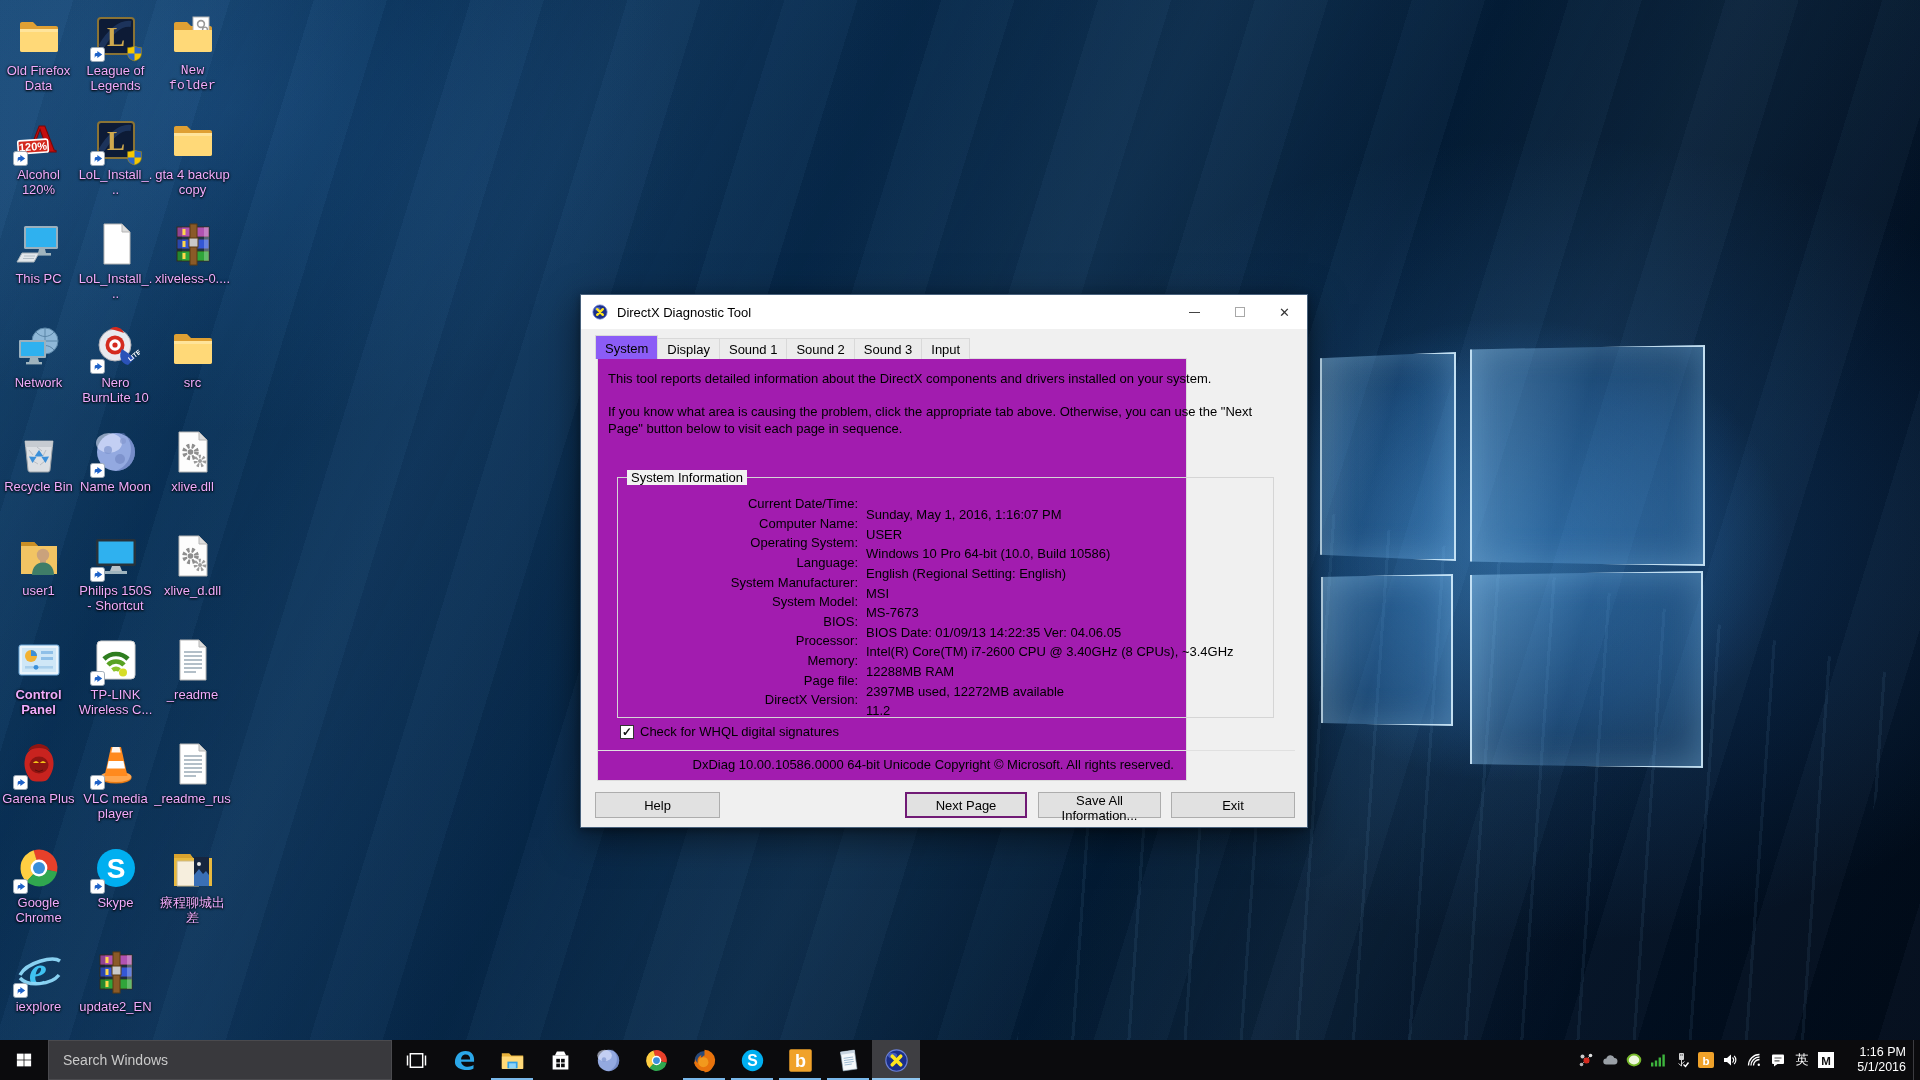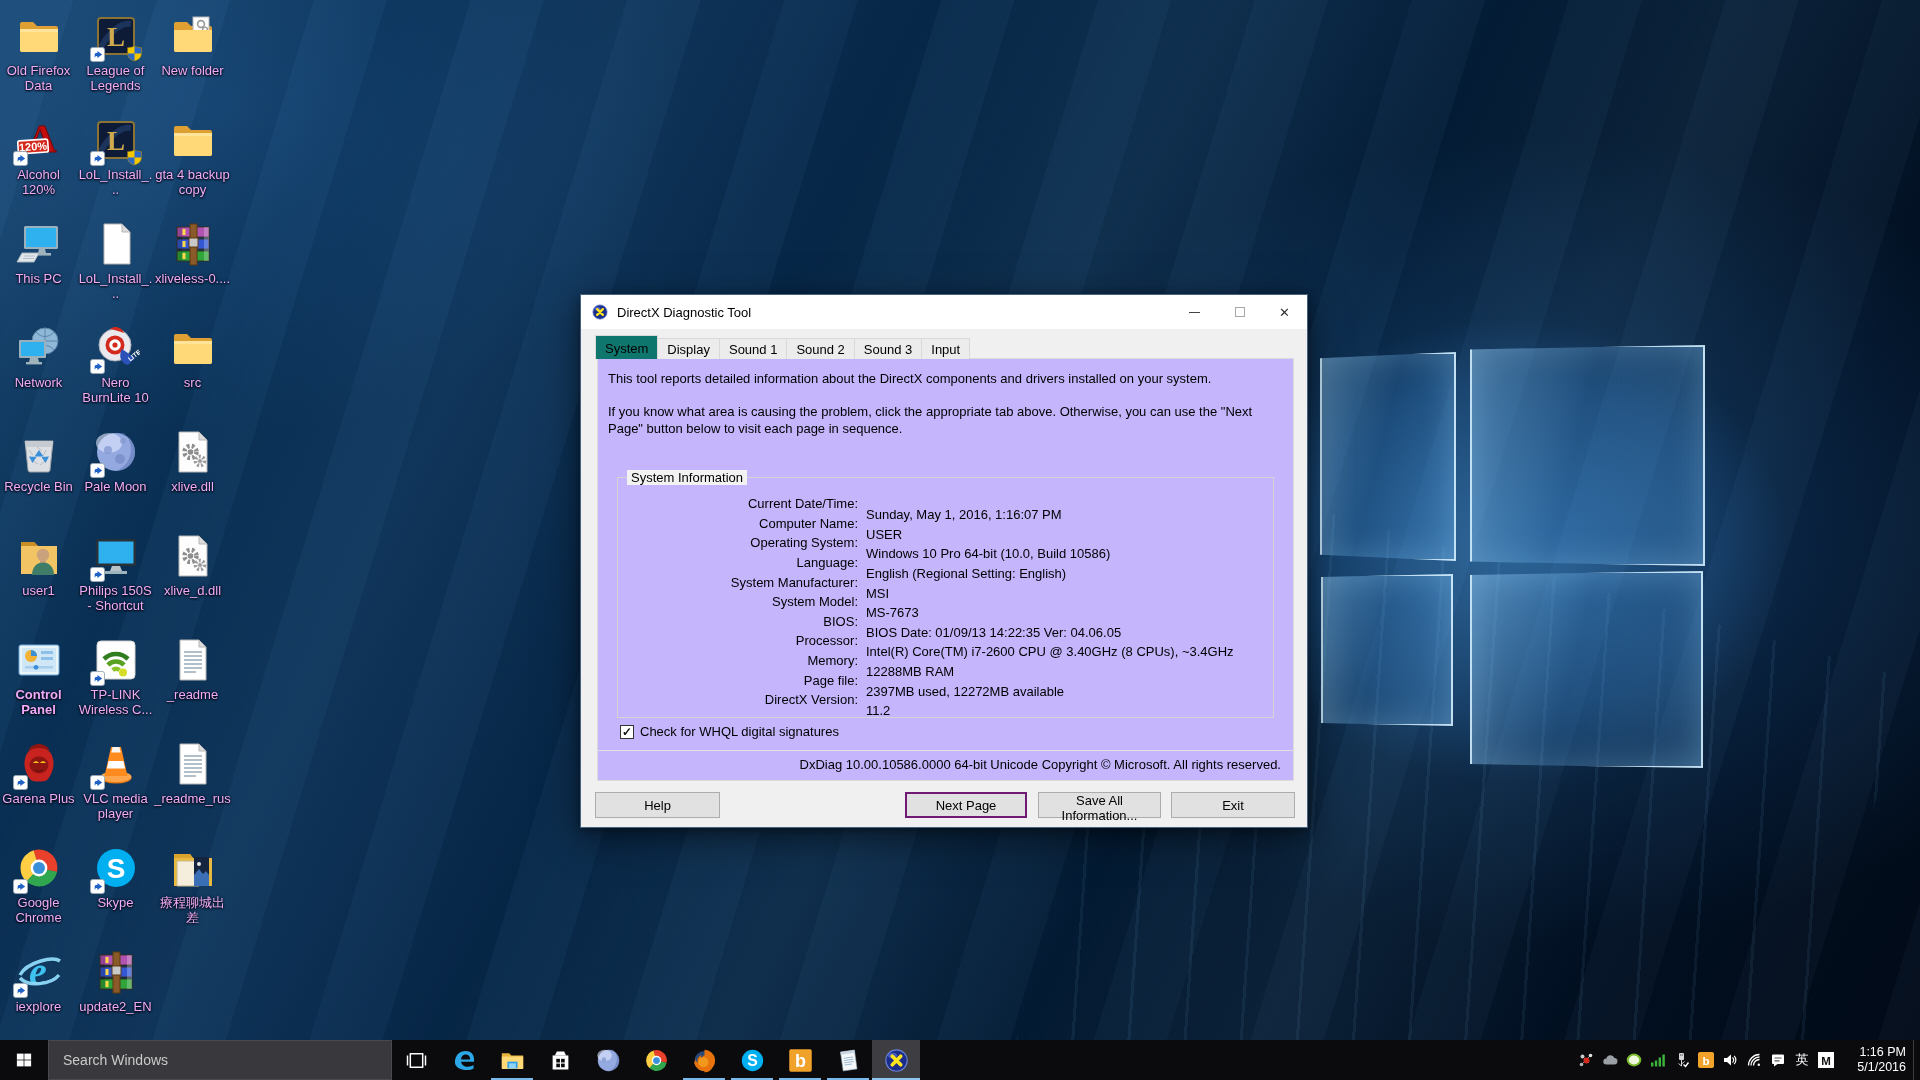--- a/index.html
+++ b/index.html
@@ -57,24 +57,24 @@
   .titlebar .title { margin-left:8px; font-size:13px; color:#000; }
   .caption-buttons { position:absolute; right:0; top:0; height:34px; display:flex; }
   .cap { width:45px; height:34px; display:flex; align-items:center; justify-content:center; }
   .cap-min-glyph { width:11px; height:1px; background:#444; }
   .cap-max-glyph { width:10px; height:10px; border:1px solid #a8a8a8; }
   .cap-close-glyph { font-size:13px; color:#333; line-height:1; }
 
   .tabs { position:absolute; left:14px; top:41px; display:flex; align-items:flex-end; height:23px; z-index:3; }
   .tab { font-size:13px; color:#000; padding:3px 9px 4px 9px; border:1px solid #d9d9d9;
     border-bottom:none; background:#ececec; height:21px; margin-right:-1px; }
-  .tab.active { background:#0f766e; height:24px; padding-top:5px; position:relative; z-index:4; }
-
-  .tabpage { position:absolute; left:16px; top:63px; width:697px; height:423px;
-    border:1px solid #dcdcdc; background:#c4b5fd; z-index:2; }
+  .tab.active { background:#8b5cf6; height:24px; padding-top:5px; position:relative; z-index:4; }
+
+  .tabpage { position:absolute; left:16px; top:63px; width:590px; height:423px;
+    border:1px solid #dcdcdc; background:#a21caf; z-index:2; }
   .intro { position:absolute; left:10px; top:12px; width:660px; font-size:13px; color:#000; }
   .intro2 { position:absolute; left:10px; top:44px; width:668px; font-size:13px; color:#000; line-height:17px; }
 
   .groupbox { position:absolute; left:19px; top:118px; width:657px; height:241px;
     border:1px solid #d5d5d5; }
   .groupbox .legend { position:absolute; left:9px; top:-8px; background:#f2f2f2;
     padding:0 4px; font-size:13px; color:#000; }
   #info-rows { position:absolute; left:0; top:16px; width:100%; }
   .info-row { height:19.6px; display:flex; align-items:center; font-size:13px; color:#000; }
   .info-label { width:240px; text-align:right; flex:0 0 240px; }
@@ -158,21 +158,21 @@
               <path d="M8 1c2 1 4.8 1.5 6.5 1.5V8H8zM8 8H1.5c0 4 3 6 6.5 7z" fill="#2d67c8"></path>
               <path d="M8 1c2 1 4.8 1.5 6.5 1.5V8c0 4-3 6-6.5 7C4.5 14 1.5 12 1.5 8V2.5C3.2 2.5 6 2 8 1z" fill="none" stroke="#8a7a1a" stroke-width=".6"></path>
             </svg></span>
           <span class="overlay-arrow"><svg viewBox="0 0 16 16">
               <rect x=".5" y=".5" width="15" height="15" rx="2.5" fill="#fff" stroke="#9aa8b5"></rect>
               <path d="M5 12V8.2c0-1 .6-1.7 1.8-1.7h1V4.2L13 8l-5.2 3.8V9.5H7c-1 0-1.6.8-2 2.5z" fill="#1e62c8"></path>
             </svg></span>
         </div>
         <div class="dlabel">League of Legends</div>
       </div>
-      <div class="dicon" style="left: 154px; top: 12px;">
+      <div class="dicon" style="left: 154px; top: 12px; font-family: Liberation Mono, monospace;">
         <div class="art">
           <svg class="main" viewBox="0 0 48 48">
             <path d="M5 12c0-1.2.9-2 2-2h11l4 4h19c1.1 0 2 .9 2 2v22c0 1.1-.9 2-2 2H7c-1.1 0-2-.9-2-2z" fill="#dfa033"></path>
             <rect x="24" y="5" width="16" height="22" fill="#fff" stroke="#b5b5b5"></rect>
             <circle cx="32" cy="12" r="3.4" fill="none" stroke="#999" stroke-width="1.6"></circle>
             <circle cx="36" cy="17.5" r="2.4" fill="none" stroke="#999" stroke-width="1.4"></circle>
             <path d="M5 18h38v20c0 1.1-.9 2-2 2H7c-1.1 0-2-.9-2-2z" fill="#ffd978"></path>
           </svg>
         </div>
         <div class="dlabel">New folder</div>
@@ -326,21 +326,21 @@
             <path d="M24 5a19 19 0 0 1 0 38 23 23 0 0 0 8-38z" fill="#5d74b4" opacity=".55"></path>
             <circle cx="16" cy="22" r="4" fill="#7e94cd" opacity=".7"></circle>
             <circle cx="28" cy="31" r="5" fill="#6f85c0" opacity=".6"></circle>
             <circle cx="31" cy="13" r="3" fill="#8499ce" opacity=".7"></circle>
           </svg>
           <span class="overlay-arrow"><svg viewBox="0 0 16 16">
               <rect x=".5" y=".5" width="15" height="15" rx="2.5" fill="#fff" stroke="#9aa8b5"></rect>
               <path d="M5 12V8.2c0-1 .6-1.7 1.8-1.7h1V4.2L13 8l-5.2 3.8V9.5H7c-1 0-1.6.8-2 2.5z" fill="#1e62c8"></path>
             </svg></span>
         </div>
-        <div class="dlabel">Pale Moon</div>
+        <div class="dlabel">Name Moon</div>
       </div>
       <div class="dicon" style="left: 154px; top: 428px;">
         <div class="art">
           <svg class="main" viewBox="0 0 48 48">
             <path d="M10 4h20l8 8v32H10z" fill="#fdfdfd" stroke="#b5b5b5"></path>
             <path d="M30 4l8 8h-8z" fill="#dcdcdc" stroke="#b5b5b5"></path>
             <circle cx="21.5" cy="24" r="6" fill="#fff" stroke="#8e8e8e" stroke-width="4.6" stroke-dasharray="2.6 2.2"></circle>
             <circle cx="21.5" cy="24" r="2.8" fill="#8e8e8e"></circle>
             <circle cx="31" cy="33" r="4.4" fill="#fff" stroke="#9c9c9c" stroke-width="3.8" stroke-dasharray="2 1.8"></circle>
             <circle cx="31" cy="33" r="2" fill="#9c9c9c"></circle>

